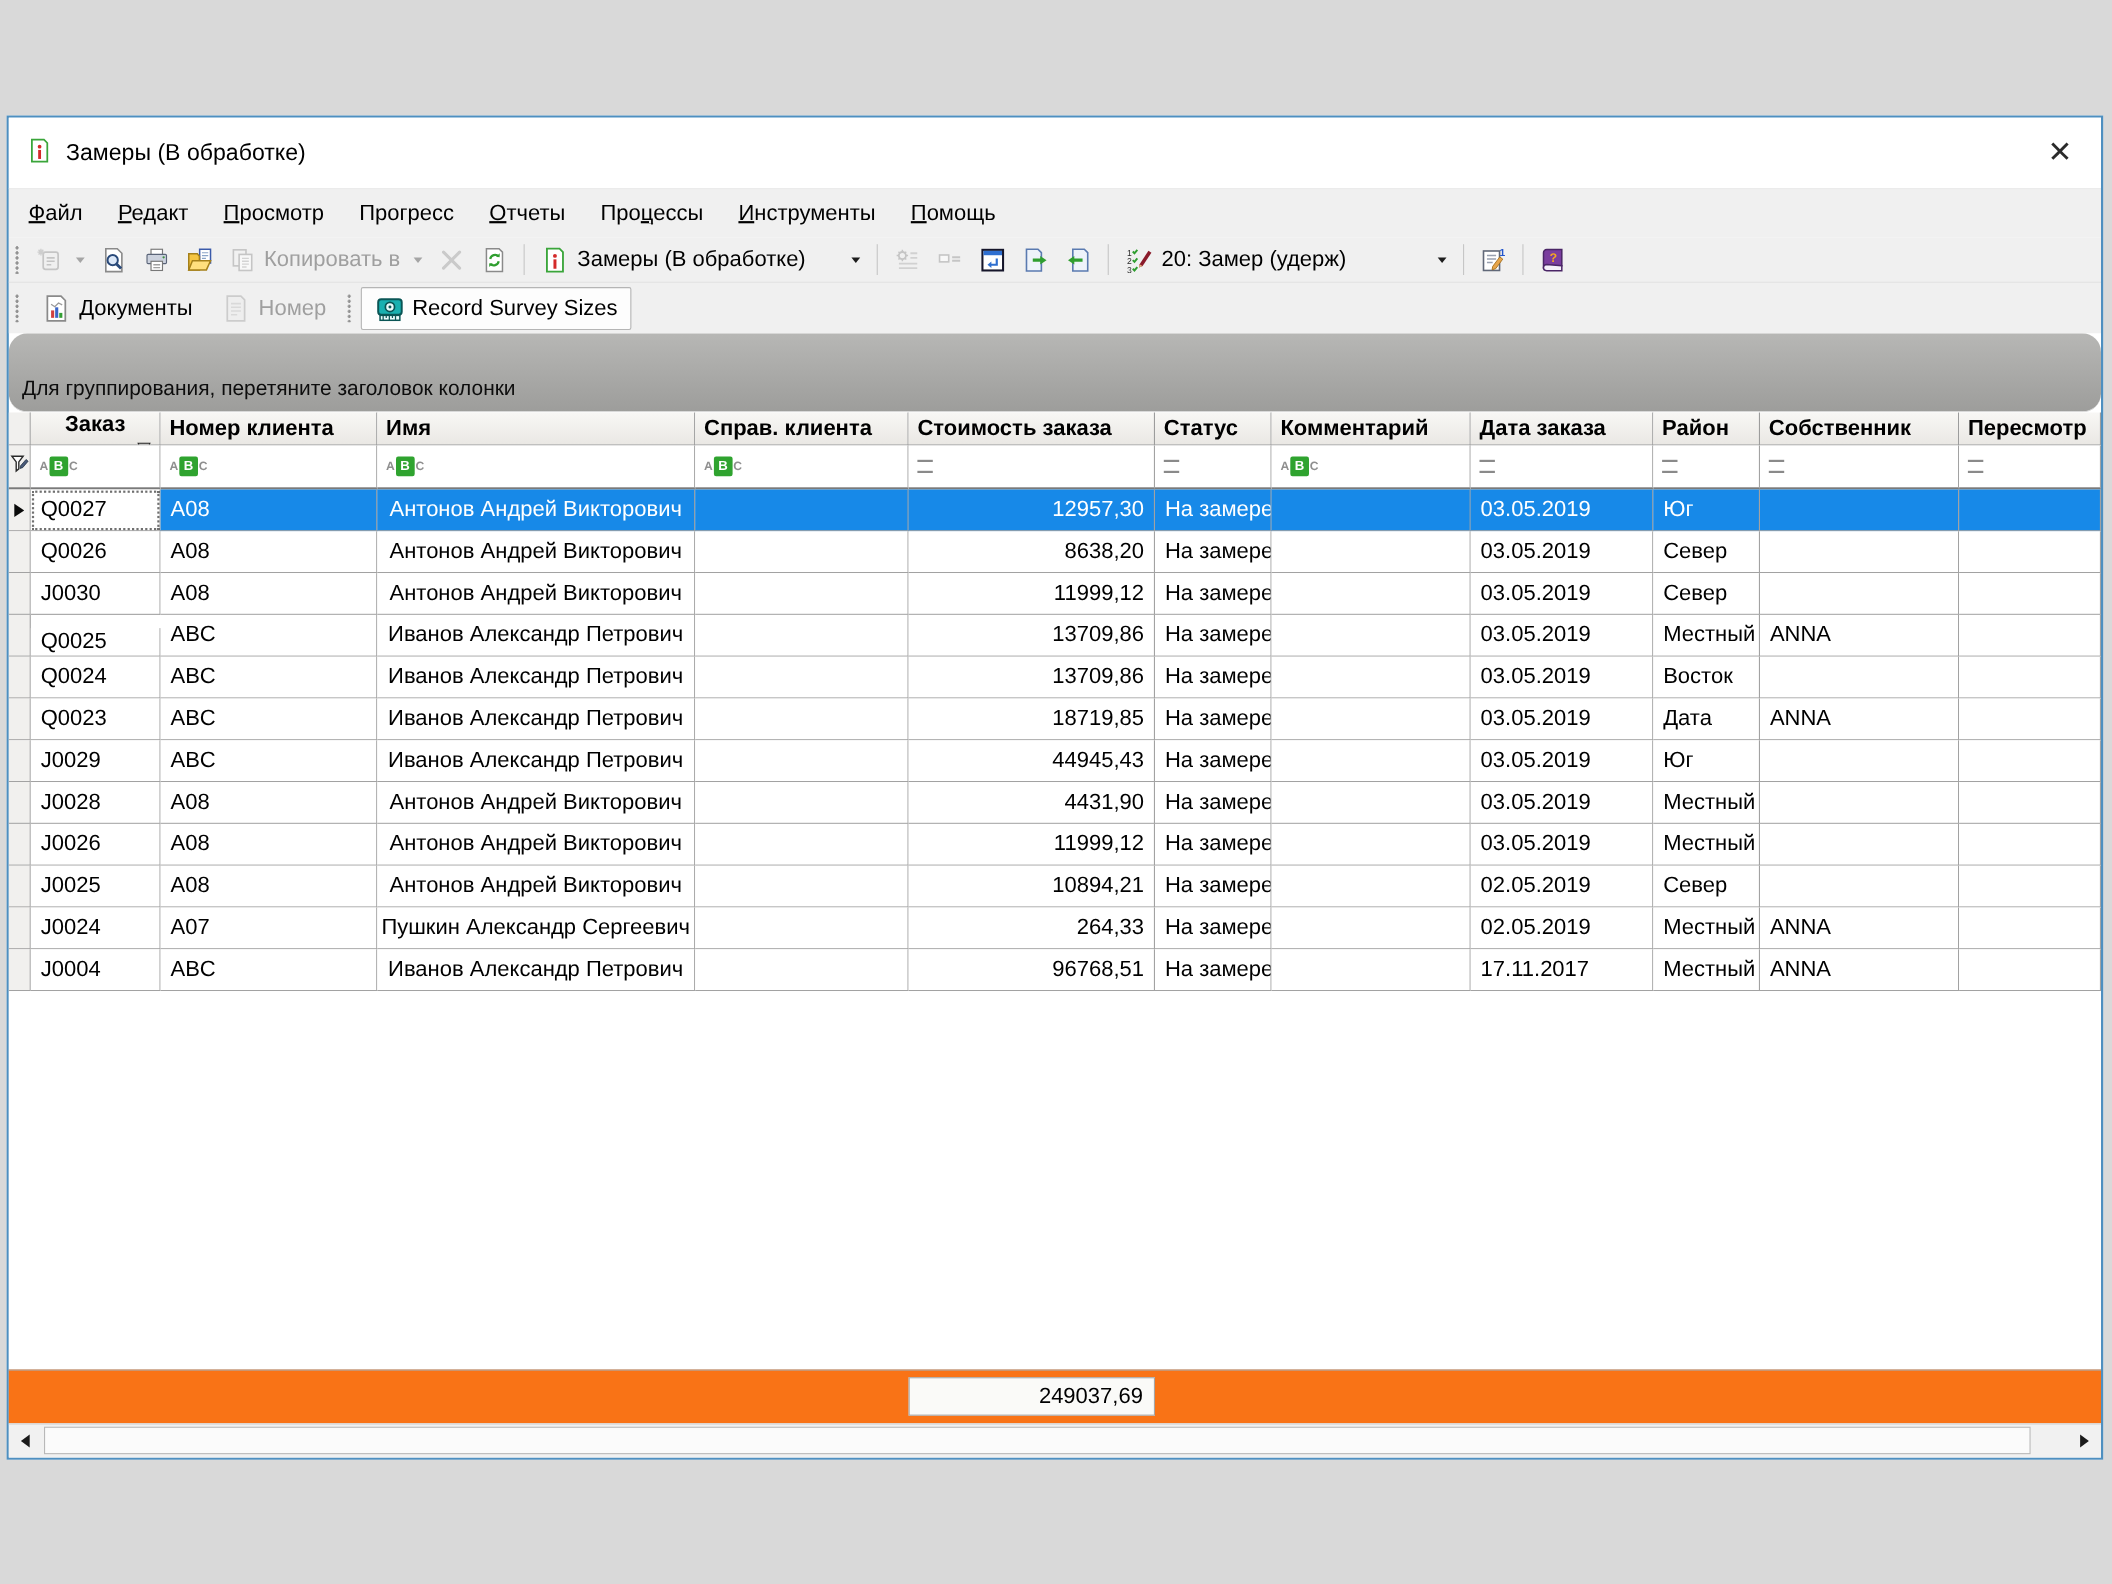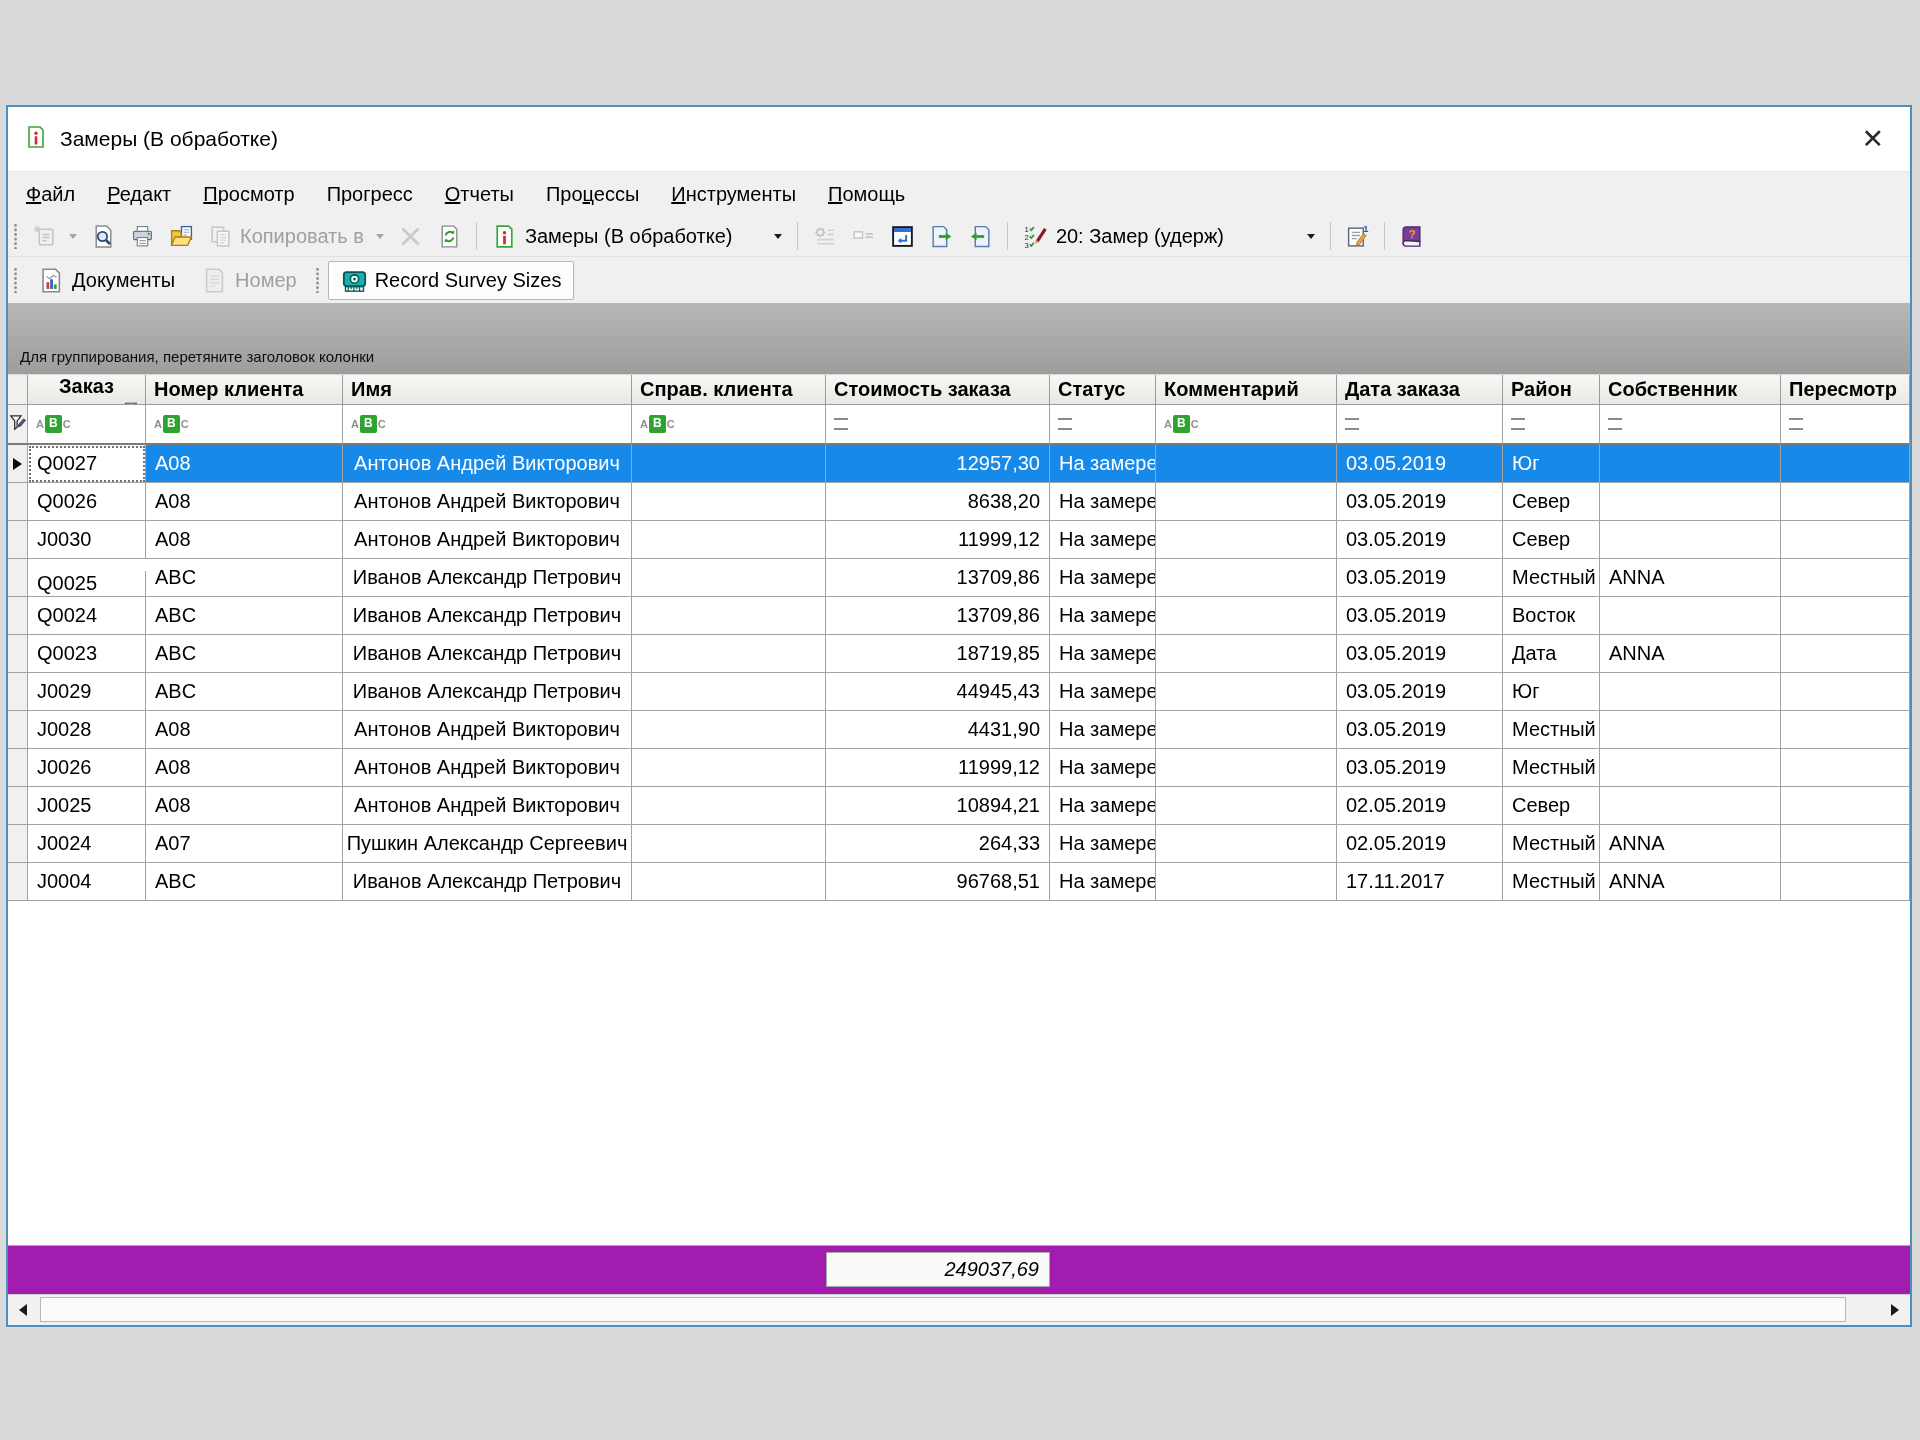--- a/index.html
+++ b/index.html
@@ -26,21 +26,21 @@
   .tb-btn.disabled .lbl{color:#9f9f9f;}
   .tb-btn.disabled svg{filter:grayscale(1) opacity(.5);}
   .caret{width:0;height:0;border-left:4.5px solid transparent;border-right:4.5px solid transparent;border-top:5.5px solid #1c1c1c;margin-left:5px;}
   .disabled .caret{border-top-color:#a5a5a5;}
   .tb-combo{display:flex;align-items:center;gap:8px;padding:3px 8px;}
   .tb-combo .caret{margin-left:auto;}
   .tb-btn.raised{background:#fdfdfd;border:1px solid #b5b5b5;padding:5px 12px;}
   #toolbar-docs .tb-btn{padding:5px 12px;}
   #toolbar-docs svg{width:27px;height:27px;}
   
-  .group-panel{height:62px;min-height:62px;background:linear-gradient(#b7b7b5,#9d9d9b);border-bottom:1px solid #dadada;display:flex;align-items:flex-end;padding:0 0 9px 12px;font-size:15px;color:#0d0d0d;}
+  .group-panel{height:62px;min-height:62px;background:linear-gradient(#b7b7b5,#9d9d9b);border-bottom:1px solid #dadada;display:flex;align-items:flex-end;padding:0 0 9px 12px;font-size:19px;color:#0d0d0d;border-radius:17px;}
   
   .ghead{display:flex;height:30px;min-height:30px;}
   .hcell{background:linear-gradient(#f8f7f5,#eae8e4);border-right:1px solid #9c9c9c;border-bottom:1px solid #9c9c9c;display:flex;align-items:center;padding:0 8px;font-weight:bold;font-size:20px;box-sizing:border-box;white-space:nowrap;overflow:hidden;}
   .hcell.ind{background:#f1f0ee;padding:0;}
   .sort-glyph{margin-left:auto;font-size:16px;font-weight:normal;color:#1a1a1a;padding-left:6px;}
   .gfilter{display:flex;height:40px;min-height:40px;}
   .fcell{background:#fff;border-right:1px solid #a2a2a2;border-bottom:2px solid #7a7a7a;display:flex;align-items:center;padding:0 8px;box-sizing:border-box;}
   .fcell.ind{background:#f1f0ee;justify-content:center;padding:0;}
   .fcell.ind svg{width:19px;height:19px;}
   .abc-glyph{display:inline-flex;align-items:center;gap:1px;}
@@ -50,21 +50,21 @@
   .grow{display:flex;height:38px;min-height:38px;text-align:center;}
   .gcell{border-right:1px solid #a2a2a2;border-bottom:1px solid #a2a2a2;display:flex;align-items:center;padding:0 9px;font-size:20px;box-sizing:border-box;white-space:nowrap;overflow:hidden;background:#fff;}
   .gcell.num{justify-content:flex-end;}
   .gcell.center{justify-content:center;}
   .gcell.ind{background:#f1f0ee;padding:0;justify-content:center;}
   .grow.selected .gcell.sel{background:#1789e8;color:#fff;}
   .gcell.focused{background:#fff;color:#000;outline:2px dotted #707070;outline-offset:-3px;}
   .row-arrow{width:0;height:0;border-top:6px solid transparent;border-bottom:6px solid transparent;border-left:9px solid #0a0a0a;}
   .grid-empty{flex:1;background:#fff;}
   
-  .gfooter{height:48px;min-height:48px;background:#a21caf;border-top:1px solid #ababab;position:relative;font-style:italic;}
+  .gfooter{height:48px;min-height:48px;background:#f97316;border-top:1px solid #ababab;position:relative;}
   .summary-box{position:absolute;left:818px;top:6px;width:224px;height:35px;background:#fafaf8;border:1px solid #a6a6a6;display:flex;align-items:center;justify-content:flex-end;padding:0 10px;font-size:20px;box-sizing:border-box;}
   
   .hscroll{height:30px;min-height:30px;background:#f1f1f1;border-top:1px solid #cfcfcf;position:relative;}
   .hs-btn{position:absolute;top:0;width:30px;height:100%;display:flex;align-items:center;justify-content:center;}
   .hs-left{left:0}.hs-right{right:0}
   .tri-left{width:0;height:0;border-top:6px solid transparent;border-bottom:6px solid transparent;border-right:8px solid #1a1a1a;}
   .tri-right{width:0;height:0;border-top:6px solid transparent;border-bottom:6px solid transparent;border-left:8px solid #1a1a1a;}
   .hs-thumb{position:absolute;left:32px;right:64px;top:2px;bottom:3px;background:#fbfbfb;border:1px solid #b8b8b8;box-sizing:border-box;}
 </style>
 </head>

